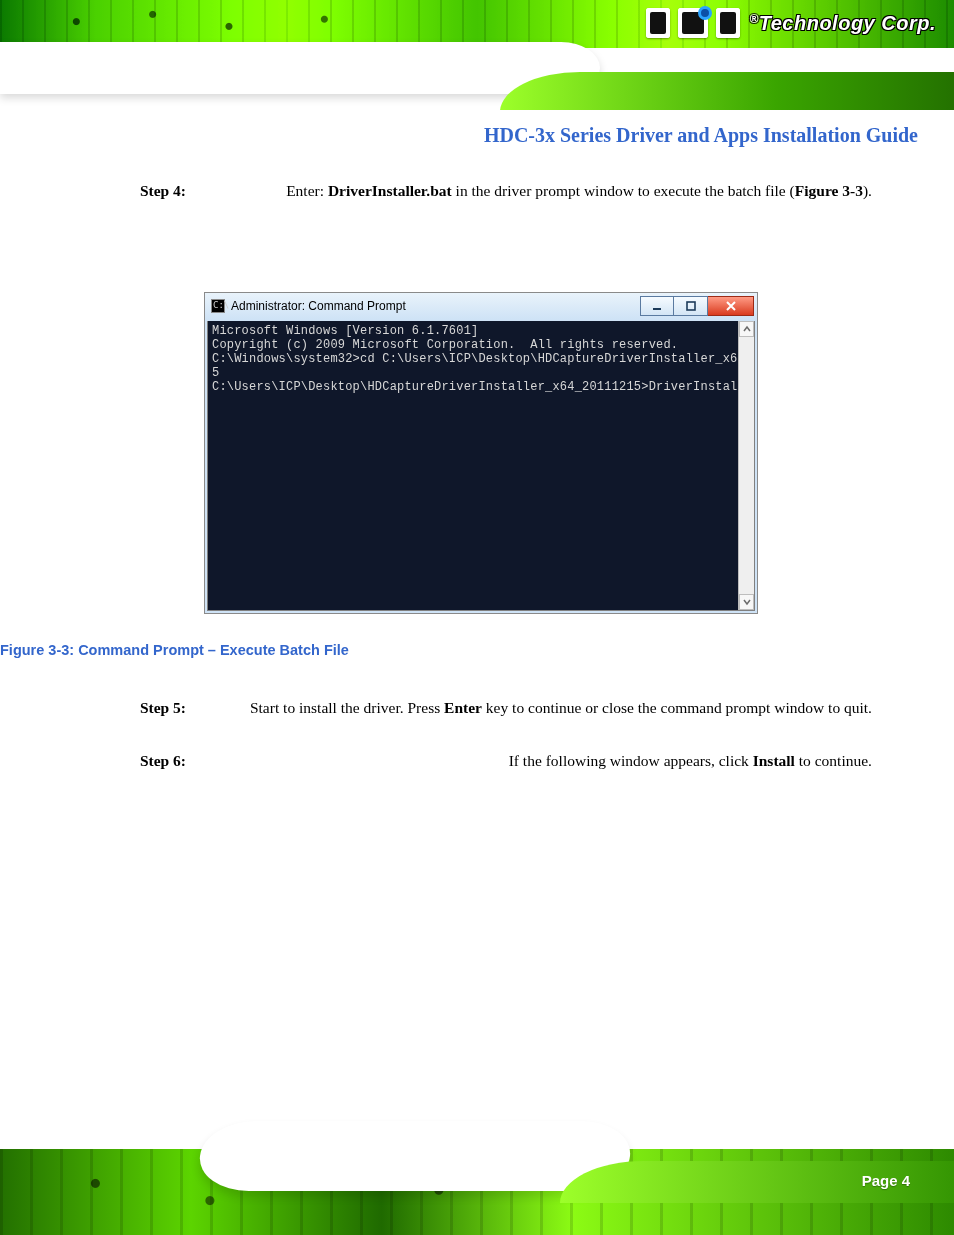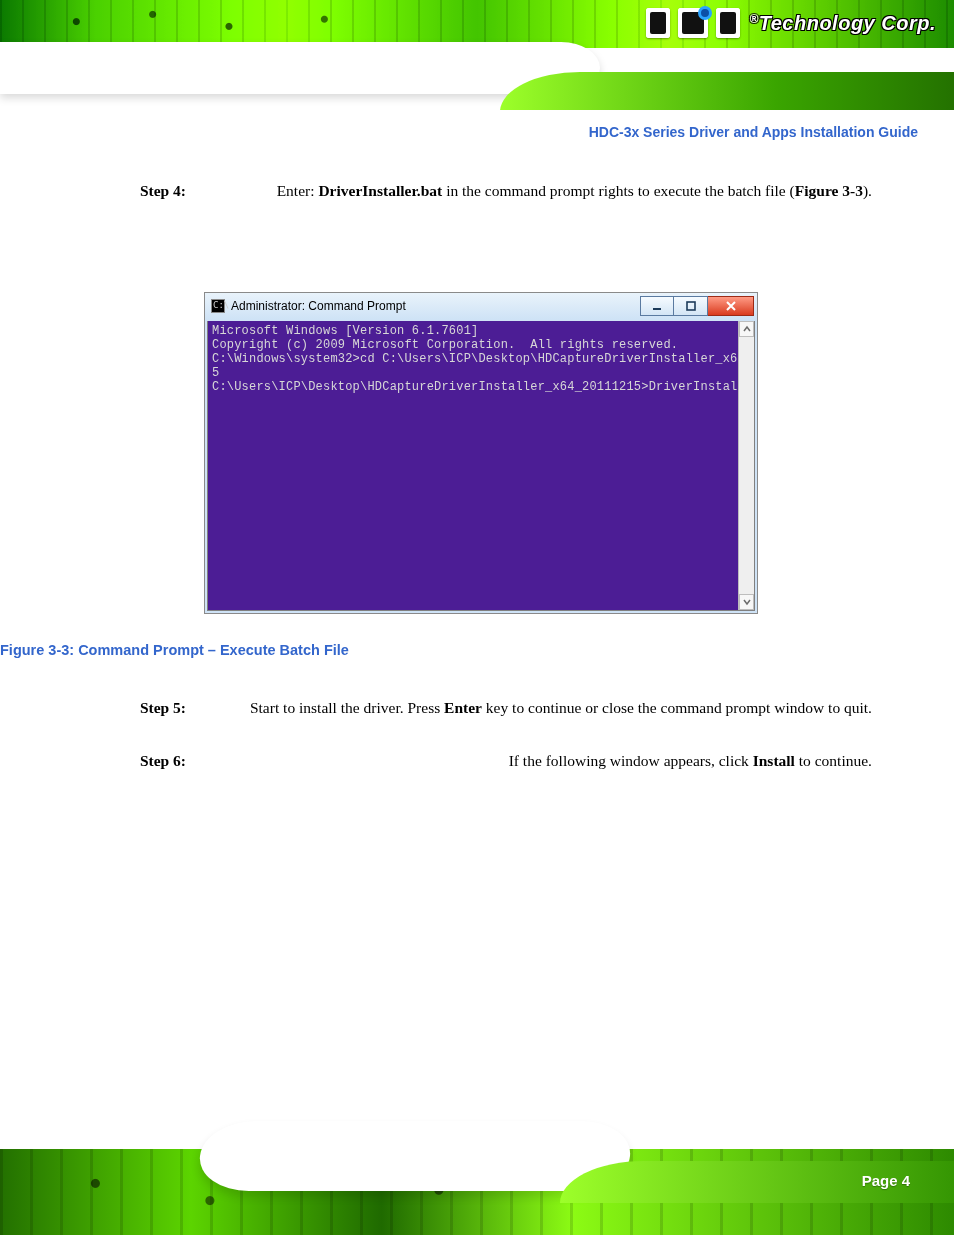--- a/index.html
+++ b/index.html
@@ -53,21 +53,21 @@
   .logo-text {
     font-family: Arial, sans-serif; font-weight: 900; font-style: italic;
     font-size: 20px; letter-spacing: .5px; color: #fff;
     text-shadow: 1px 1px 0 #000, -1px -1px 0 #000, 1px -1px 0 #000, -1px 1px 0 #000;
     margin-left: 2px; white-space: nowrap;
   }
   .logo-reg { font-size: 12px; vertical-align: top; }
 
   .doc-title {
     position: absolute; right: 36px; top: 124px;
-    font-family: Liberation Sans, sans-serif; font-size: 14px; font-weight: 700; color:#3366cc;
+    font-family: Liberation Serif, serif; font-size: 20px; font-weight: 700; color:#3366cc;
   }
 
   
   .content {
     position: absolute; left: 112px; top: 178px; width: 760px;
     font-size: 15.5px; line-height: 1.7; color: #000;
   }
   .step-row { display: flex; margin-bottom: 2px; text-align: right; }
   .step-label { font-weight: 700; min-width: 74px; }
   .step-body { flex: 1; }
@@ -80,21 +80,21 @@
   .win7-chrome { height: 26px; background: linear-gradient(#e9f3fb,#cfe3f6); display:flex; align-items:center; }
   .win7-icon { width:14px; height:14px; margin:0 6px; background:#000; border:1px solid #888; position:relative;}
   .win7-icon::before{content:"C:\\"; position:absolute; left:1px; top:-1px; font:9px/12px Consolas,monospace; color:#ccc;}
   .win7-title { font: 12px "Segoe UI", Arial, sans-serif; color:#000; }
   .win7-btns { margin-left:auto; display:flex; height:20px; margin-right:3px; }
   .win7-btn { width:34px; height:20px; border:1px solid #5a7aa0; background:linear-gradient(#f6fbff,#d3e5f5); display:flex; align-items:center; justify-content:center; color:#1d3b5a;}
   .win7-btn + .win7-btn { border-left:none;}
   .win7-btn.close { background:linear-gradient(#ff9b85,#d93b1f); color:#fff; width:46px; border-color:#9c2a16;}
   .win7-btn svg{display:block;}
   .cmd-body {
-    background:#4c1d95; color:#d7d7d7; font: 12px/14px "Lucida Console","Courier New",monospace;
+    background:#0f172a; color:#d7d7d7; font: 12px/14px "Lucida Console","Courier New",monospace;
     padding:3px 4px; height:290px; overflow:hidden; position:relative;
     border:1px solid #808080; border-top:none; margin:2px;
   }
   .cmd-scroll { position:absolute; right:0; top:0; bottom:0; width:16px; background:#efefef; border-left:1px solid #bdbdbd;}
   .cmd-scroll .arrow { height:16px; background:#f7f7f7; border:1px solid #bdbdbd; display:flex; align-items:center; justify-content:center;}
   .cmd-scroll .track { position:absolute; top:16px; bottom:16px; left:0; right:0;}
   .cmd-scroll .arrow.dn{position:absolute;bottom:0;left:0;right:0;}
   .cmd-line { white-space: pre; letter-spacing: .2px; }
 
   .fig-caption {
@@ -163,21 +163,21 @@
     <span class="logo-text"><span class="logo-reg">®</span><span>Technology Corp.</span></span>
   </div>
 </div>
 
 <div class="doc-title">HDC-3x Series Driver and Apps Installation Guide</div>
 
 <div class="content">
   <div class="step-row">
     <div class="step-label">Step 4:</div>
     <div class="step-body">
-      <span>Enter: </span><span class="kw">DriverInstaller.bat</span><span> in the command prompt rights to execute the batch file (</span><span class="kw">Figure 3-3</span><span>).</span>
+      <span>Enter: </span><span class="kw">DriverInstaller.bat</span><span> in the driver prompt window to execute the batch file (</span><span class="kw">Figure 3-3</span><span>).</span>
     </div>
   </div>
 </div>
 
 <div class="fig-wrap">
   <div class="win7-chrome">
     <span class="win7-icon"></span>
     <span class="win7-title">Administrator: Command Prompt</span>
     <div class="win7-btns">
       <div class="win7-btn">

